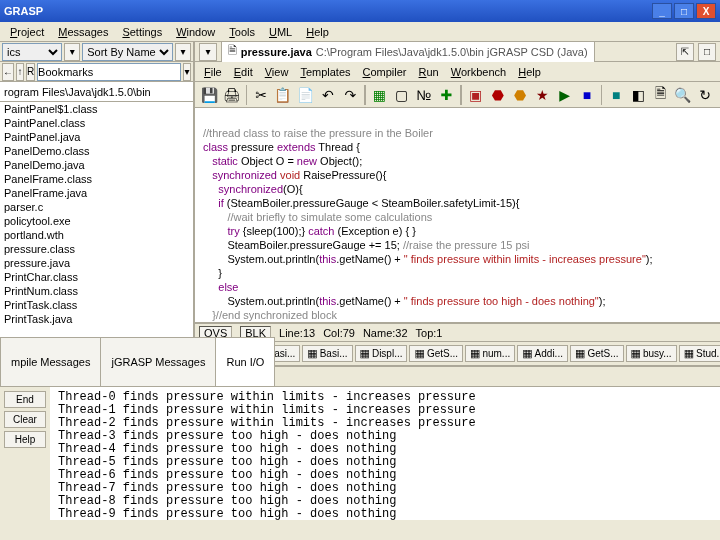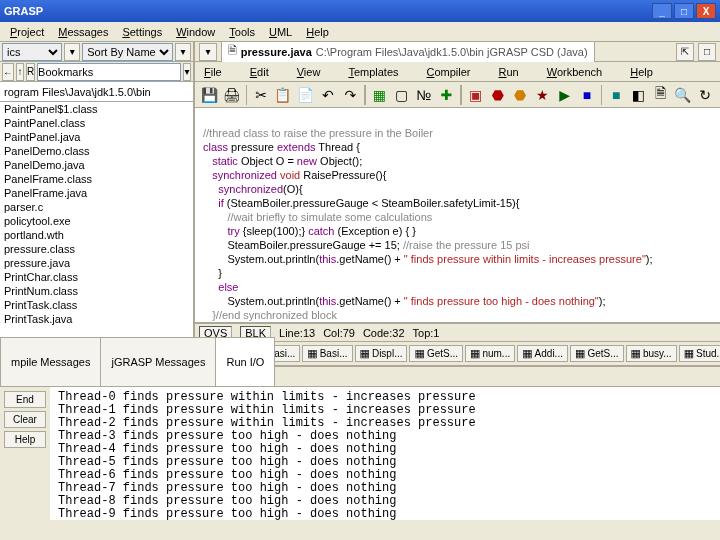--- a/index.html
+++ b/index.html
@@ -15,21 +15,21 @@
 .left-pane{width:195px;border-right:2px solid #aca899;display:flex;flex-direction:column;overflow:hidden;background:#ece9d8}
 .drop-row{display:flex;border-bottom:1px solid #aca899;height:20px;align-items:center;padding:0 2px;gap:2px}
 .drop-row select,.drop-row input{font-size:11px;height:18px;border:1px solid #7f9db9}
 .btn-sq{width:18px;height:18px;border:1px solid #aca899;background:#f4f3ee;display:inline-flex;align-items:center;justify-content:center;cursor:pointer;font-size:10px}
 .path-row{border-bottom:1px solid #aca899;height:20px;display:flex;align-items:center;padding:0 4px;background:#fff}
 .file-list{flex:1;background:#fff;overflow:auto;border-bottom:1px solid #aca899}
 .file-list div{padding:1px 4px;cursor:pointer}
 .right-pane{flex:1;display:flex;flex-direction:column;overflow:hidden}
 .doc-tabbar{height:20px;background:#ece9d8;border-bottom:1px solid #aca899;display:flex;align-items:center;padding:0 4px;gap:4px}
 .doc-tab{background:#fff;border:1px solid #aca899;padding:1px 6px;display:flex;align-items:center;gap:4px}
-.doc-menubar{height:20px;background:#ece9d8;border-bottom:1px solid #aca899;display:flex;align-items:center;padding:0 4px;gap:18px}
+.doc-menubar{height:20px;background:#ece9d8;border-bottom:1px solid #aca899;display:flex;align-items:center;padding:0 4px;gap:2px}
 .doc-menubar span{padding:2px 5px;cursor:pointer}
 .toolbar{height:26px;background:#ece9d8;border-bottom:1px solid #aca899;display:flex;align-items:center;padding:0 4px;gap:1px}
 .tbtn{width:22px;height:22px;border:1px solid transparent;display:inline-flex;align-items:center;justify-content:center;cursor:pointer;font-size:14px}
 .sep{width:2px;height:20px;background:#aca899;margin:0 2px}
 .code-area{flex:1;background:#fff;overflow:auto;padding:18px 8px;font-family:'Courier New',monospace;font-size:11px;line-height:14px;white-space:pre;border-bottom:1px solid #aca899}
 .c-comment{color:#888}
 .c-kw{color:#800080}
 .c-prim{color:#b22222}
 .statusbar{height:18px;background:#ece9d8;border-top:1px solid #aca899;display:flex;align-items:center;padding:0 4px;gap:8px;font-size:10px}
 .stat-box{border:1px inset #aca899;padding:0 4px;background:#f4f3ee}
@@ -160,21 +160,21 @@
         <div class="tbtn">🗎</div>
         <div class="tbtn">🔍</div>
         <div class="tbtn">↻</div>
       </div>
     <div class="code-area" id="code"><div class="c-comment">//thread class to raise the pressure in the Boiler</div><div><span class="c-kw">class</span> pressure <span class="c-kw">extends</span> Thread {</div><div>   <span class="c-kw">static</span> Object O = <span class="c-kw">new</span> Object();</div><div>   <span class="c-kw">synchronized</span> <span class="c-prim">void</span> RaisePressure(){</div><div>     <span class="c-kw">synchronized</span>(O){</div><div>     <span class="c-kw">if</span> (SteamBoiler.pressureGauge &lt; SteamBoiler.safetyLimit-15){</div><div class="c-comment">        //wait briefly to simulate some calculations</div><div>        <span class="c-kw">try</span> {sleep(100);} <span class="c-kw">catch</span> (Exception e) { }</div><div>        SteamBoiler.pressureGauge += 15; <span class="c-comment">//raise the pressure 15 psi</span></div><div>        System.out.println(<span class="c-kw">this</span>.getName() + <span class="c-prim">" finds pressure within limits - increases pressure"</span>);</div><div>     }</div><div>     <span class="c-kw">else</span></div><div>        System.out.println(<span class="c-kw">this</span>.getName() + <span class="c-prim">" finds pressure too high - does nothing"</span>);</div><div class="c-comment">   }//end synchronized block</div><div>   }</div><div>     run(){</div></div>
     <div class="statusbar">
       <span class="stat-box">OVS</span>
       <span class="stat-box">BLK</span>
       <span>Line:13</span>
       <span>Col:79</span>
-      <span>Code:32</span>
+      <span>Name:32</span>
       <span>Top:1</span>
     </div>
     <div class="tool-row" id="toolrow">
         <div class="tbtn2"><span>▦</span>Test...</div>
         <div class="tbtn2"><span>▦</span>Basi...</div>
         <div class="tbtn2"><span>▦</span>Basi...</div>
         <div class="tbtn2"><span>▦</span>Displ...</div>
         <div class="tbtn2"><span>▦</span>GetS...</div>
         <div class="tbtn2"><span>▦</span>num...</div>
         <div class="tbtn2"><span>▦</span>Addi...</div>

